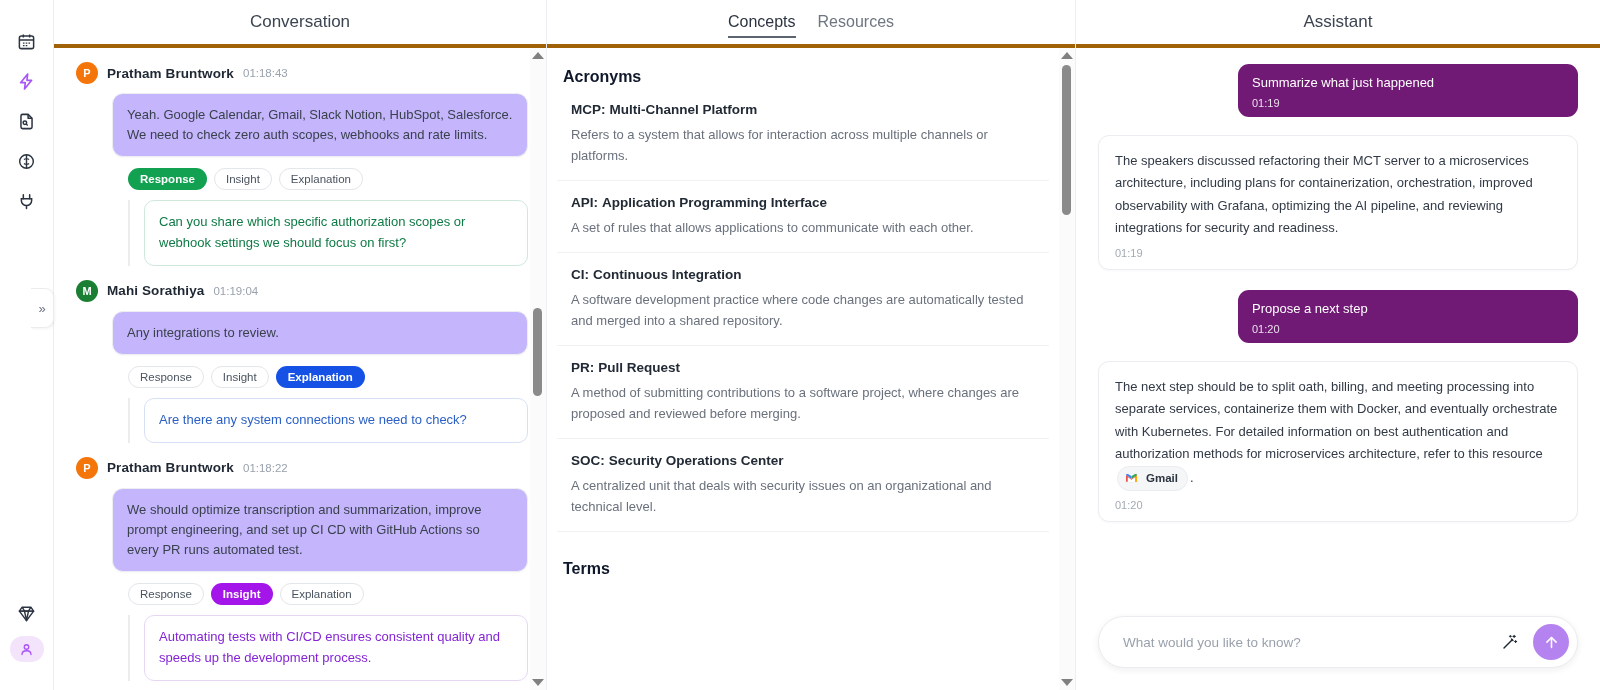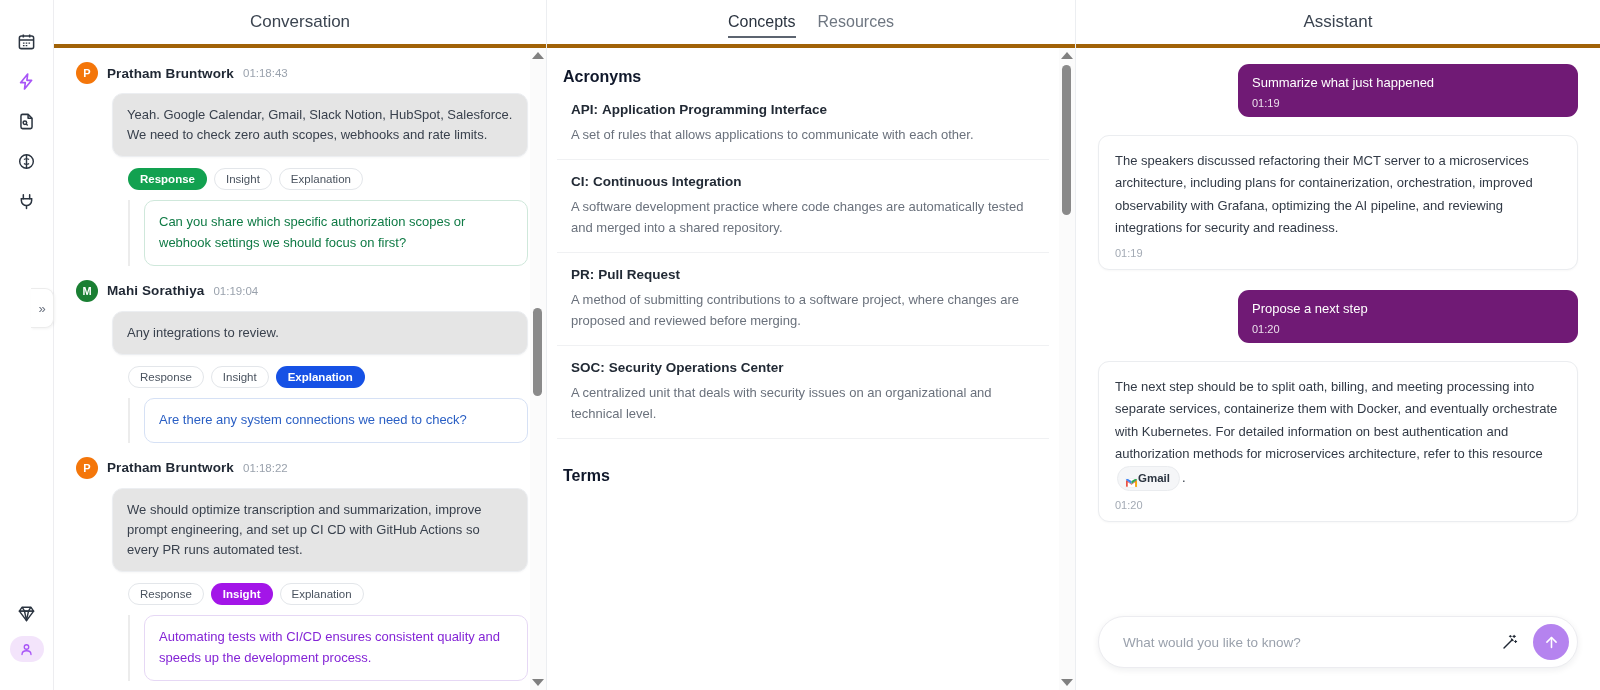--- a/index.html
+++ b/index.html
@@ -88,21 +88,21 @@
   .msg { margin-bottom: 14px; }
   .msg-head { display: flex; align-items: center; gap: 9px; margin-bottom: 9px; padding-left: 4px; }
   .av {
     width: 22px; height: 22px; border-radius: 50%;
     display: flex; align-items: center; justify-content: center;
     color: #fff; font-size: 11px; font-weight: 700;
   }
   .msg-name { font-size: 13.5px; font-weight: 700; color: #1f2733; letter-spacing: .1px; }
   .msg-time { font-size: 11.5px; color: #9aa2ad; }
   .bubble {
-    margin-left: 40px; background: #e5e5e5; border: 1px solid #eceef1; border-radius: 11px;
+    margin-left: 40px; background: #c4b5fd; border: 1px solid #eceef1; border-radius: 11px;
     padding: 11px 14px; font-size: 13px; line-height: 1.55; color: #39414d;
     box-shadow: 0 1px 2px rgba(16,24,40,0.03);
   }
   .chips { display: flex; gap: 7px; margin: 11px 0 0 56px; }
   .chip {
     font-size: 11.5px; padding: 4px 11px; border-radius: 14px;
     border: 1px solid #e3e6ea; background: #fff; color: #4a535f; cursor: pointer; white-space: nowrap;
   }
   .chip.on { color: #fff; border-color: transparent; font-weight: 600; }
   .sub-wrap { margin-left: 56px; margin-top: 10px; border-left: 2px solid #ececec; padding-left: 14px; }
@@ -129,21 +129,21 @@
   .user-b .t { font-size: 13px; line-height: 1.45; }
   .user-b .ts { font-size: 11px; opacity: .86; margin-top: 4px; }
   .ai-b {
     background: #fff; border: 1px solid #ebedf0; border-radius: 11px;
     padding: 14px 16px 10px 16px; margin-bottom: 20px;
     box-shadow: 0 1px 2px rgba(16,24,40,0.03);
   }
   .ai-b .t { font-size: 13px; line-height: 1.72; color: #323a46; }
   .ai-b .ts { font-size: 11px; color: #a3aab4; margin-top: 8px; }
   .gchip {
-    display: inline-flex; align-items: flex-end; gap: 0; vertical-align: middle;
+    display: inline-flex; align-items: center; gap: 8px; vertical-align: middle;
     background: #f5f6f8; border: 1px solid #eaecef; border-radius: 13px;
     padding: 2px 9px 2px 7px; font-size: 11.5px; font-weight: 700; color: #2b3440;
     margin: 0 2px; cursor: pointer;
   }
 
   .composer-wrap { padding: 0 22px 22px 22px; }
   .composer {
     height: 52px; border-radius: 26px; background: #fff;
     border: 1px solid #ececf0; box-shadow: 0 2px 7px rgba(16,24,40,0.07);
     display: flex; align-items: center; padding: 0 8px 0 24px; gap: 10px;
@@ -288,20 +288,24 @@
     <div class="col-head">
       <div class="tabs" id="concept-tabs">
           <div class="tab active">Concepts</div>
           <div class="tab">Resources</div>
         </div>
     </div>
     <div class="col-body">
       <div class="scroller" style="padding:14px 26px 10px 10px;">
         <div class="sec-title">Acronyms</div>
         <div id="acro-list">
+            <div class="acro">
+              <div class="acro-term"><b>MCP:</b><span class="full">Multi-Channel Platform</span></div>
+              <div class="acro-def">Refers to a system that allows for interaction across multiple channels or platforms.</div>
+            </div>
             <div class="acro">
               <div class="acro-term"><b>API:</b><span class="full">Application Programming Interface</span></div>
               <div class="acro-def">A set of rules that allows applications to communicate with each other.</div>
             </div>
             <div class="acro">
               <div class="acro-term"><b>CI:</b><span class="full">Continuous Integration</span></div>
               <div class="acro-def">A software development practice where code changes are automatically tested and merged into a shared repository.</div>
             </div>
             <div class="acro">
               <div class="acro-term"><b>PR:</b><span class="full">Pull Request</span></div>

